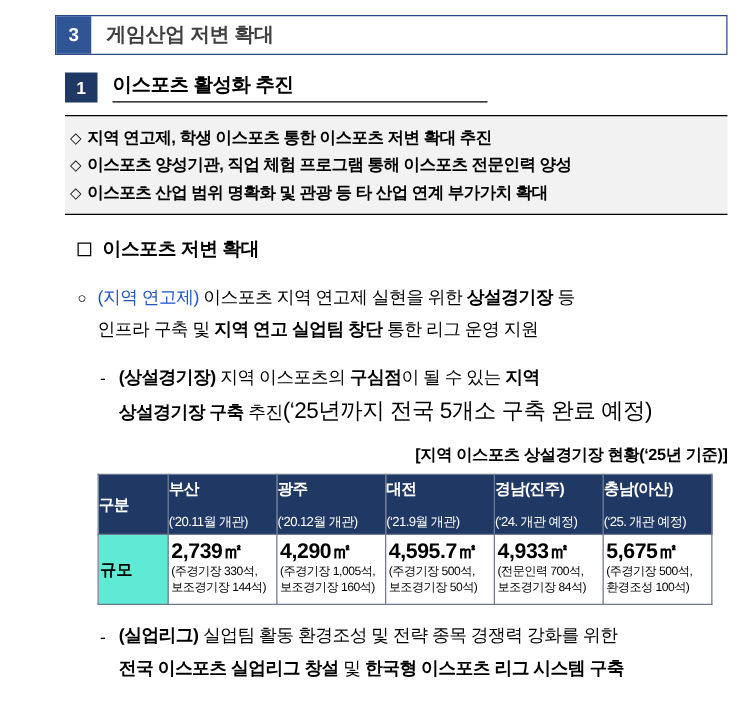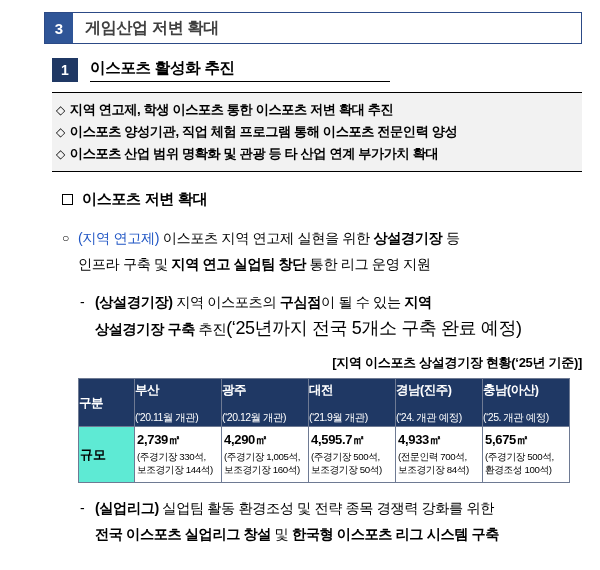--- a/index.html
+++ b/index.html
@@ -208,21 +208,21 @@
     background: #5eead4;
     font-size: 13px;
     font-weight: bold;
     width: 56px;
   }
   table.data tbody td {
     padding: 5px 2px 6px 2px;
     line-height: 15px;
   }
   .cell-main {
-    font-size: 13px;
+    font-size: 17px;
     font-weight: bold;
     letter-spacing: -0.3px;
     display: block;
     margin-bottom: 3px;
   }
   .cell-sub {
     font-size: 9.7px;
     font-weight: normal;
     line-height: 13px;
     display: block;

